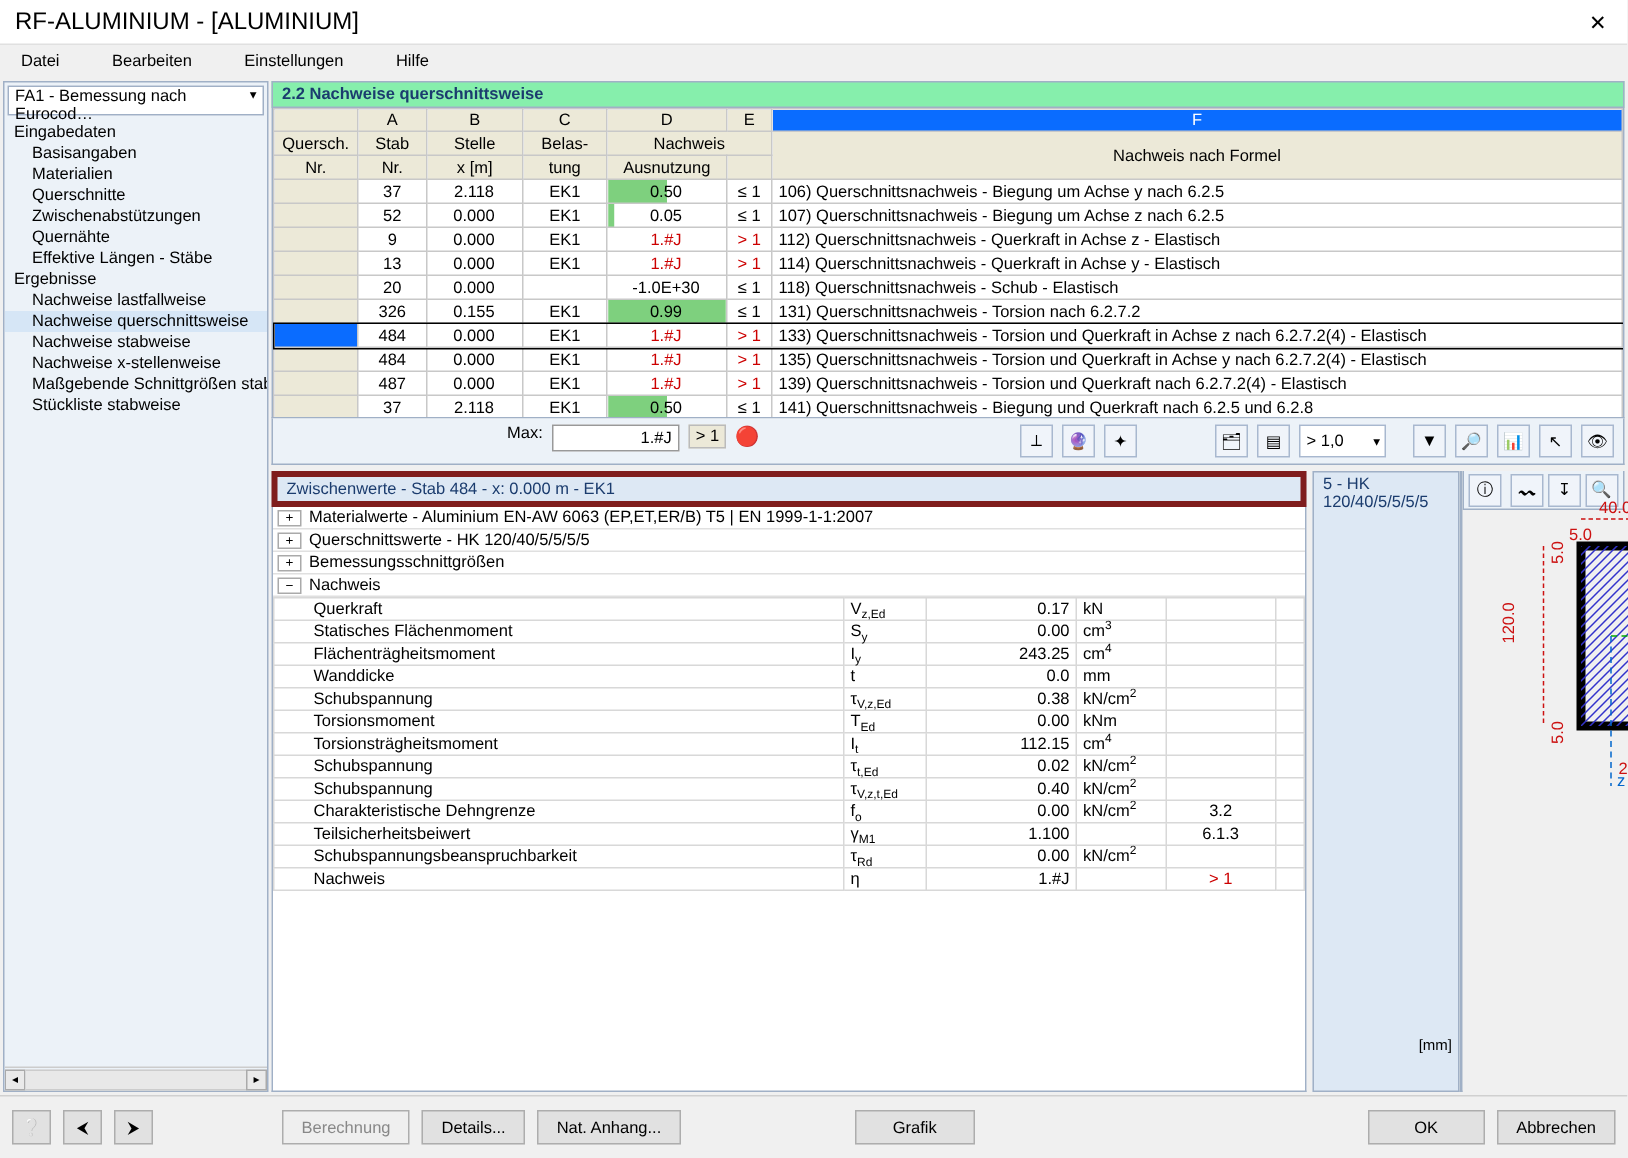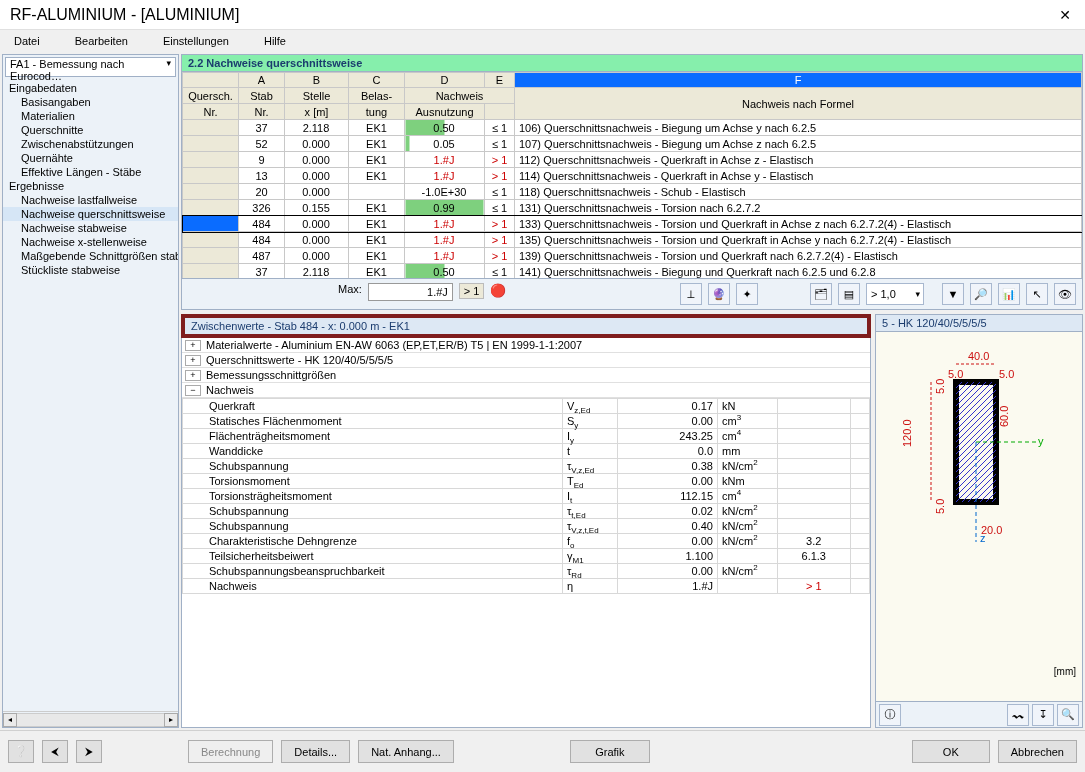--- a/index.html
+++ b/index.html
@@ -55,21 +55,21 @@
 .dr .ex{width:16px;text-align:center;border:1px solid #aaa;height:11px;line-height:9px;font-size:9px;margin:0 3px;background:#fff}
 .dr .nm{flex:1;padding-left:2px}
 table.kv{border-collapse:collapse;width:100%}
 table.kv td{border:1px solid #d8d8d8;height:15px;padding:0 4px;white-space:nowrap}
 table.kv td.lbl{padding-left:26px;width:380px}
 table.kv td.sym{width:55px}
 table.kv td.val{width:100px;text-align:right}
 table.kv td.unit{width:60px}
 table.kv td.note{text-align:center}
 sup,sub{font-size:8px;line-height:0}
-.cross-pane{width:208px;display:flex;flex-direction:column}
+.cross-pane{width:208px;display:flex;}
 .cross-hdr{background:#dde8f4;border:1px solid #a0b0c6;padding:2px 6px;color:#1b3c6e}
 .cross-body{flex:1;border:1px solid #a0b0c6;border-top:none;background:#fbfaf0;position:relative}
 .mm-lbl{position:absolute;right:6px;bottom:24px;font-size:10px}
 .cross-tools{height:26px;border:1px solid #a0b0c6;border-top:none;background:#ecf2f8;display:flex;align-items:center;padding:0 3px;gap:3px}
 .cross-tools .sp{flex:1}
 .footer{height:42px;background:#f0f0f0;display:flex;align-items:center;padding:0 8px;gap:8px;border-top:1px solid #d0d0d0}
 .footer .sp{flex:1}
 .fbtn{height:23px;padding:0 12px;border:1px solid #adadad;background:#e1e1e1;cursor:pointer;display:flex;align-items:center}
 .fbtn.dis{color:#888;background:#efefef}
 .fbtn.icon{width:26px;padding:0;justify-content:center}

